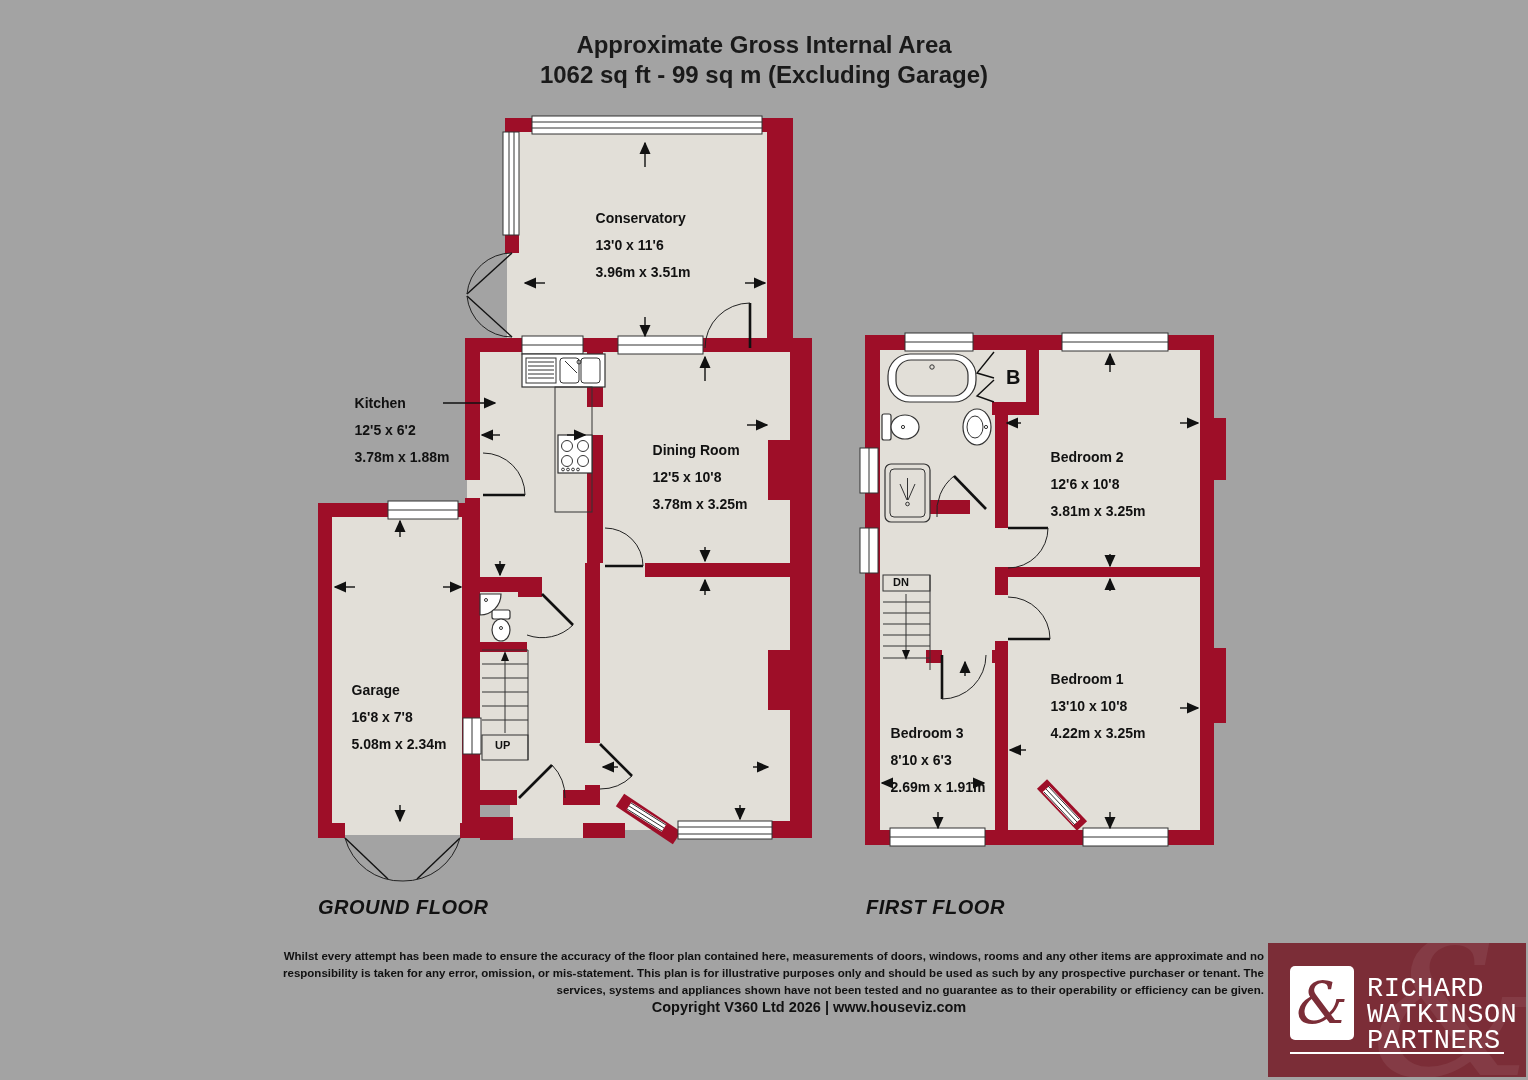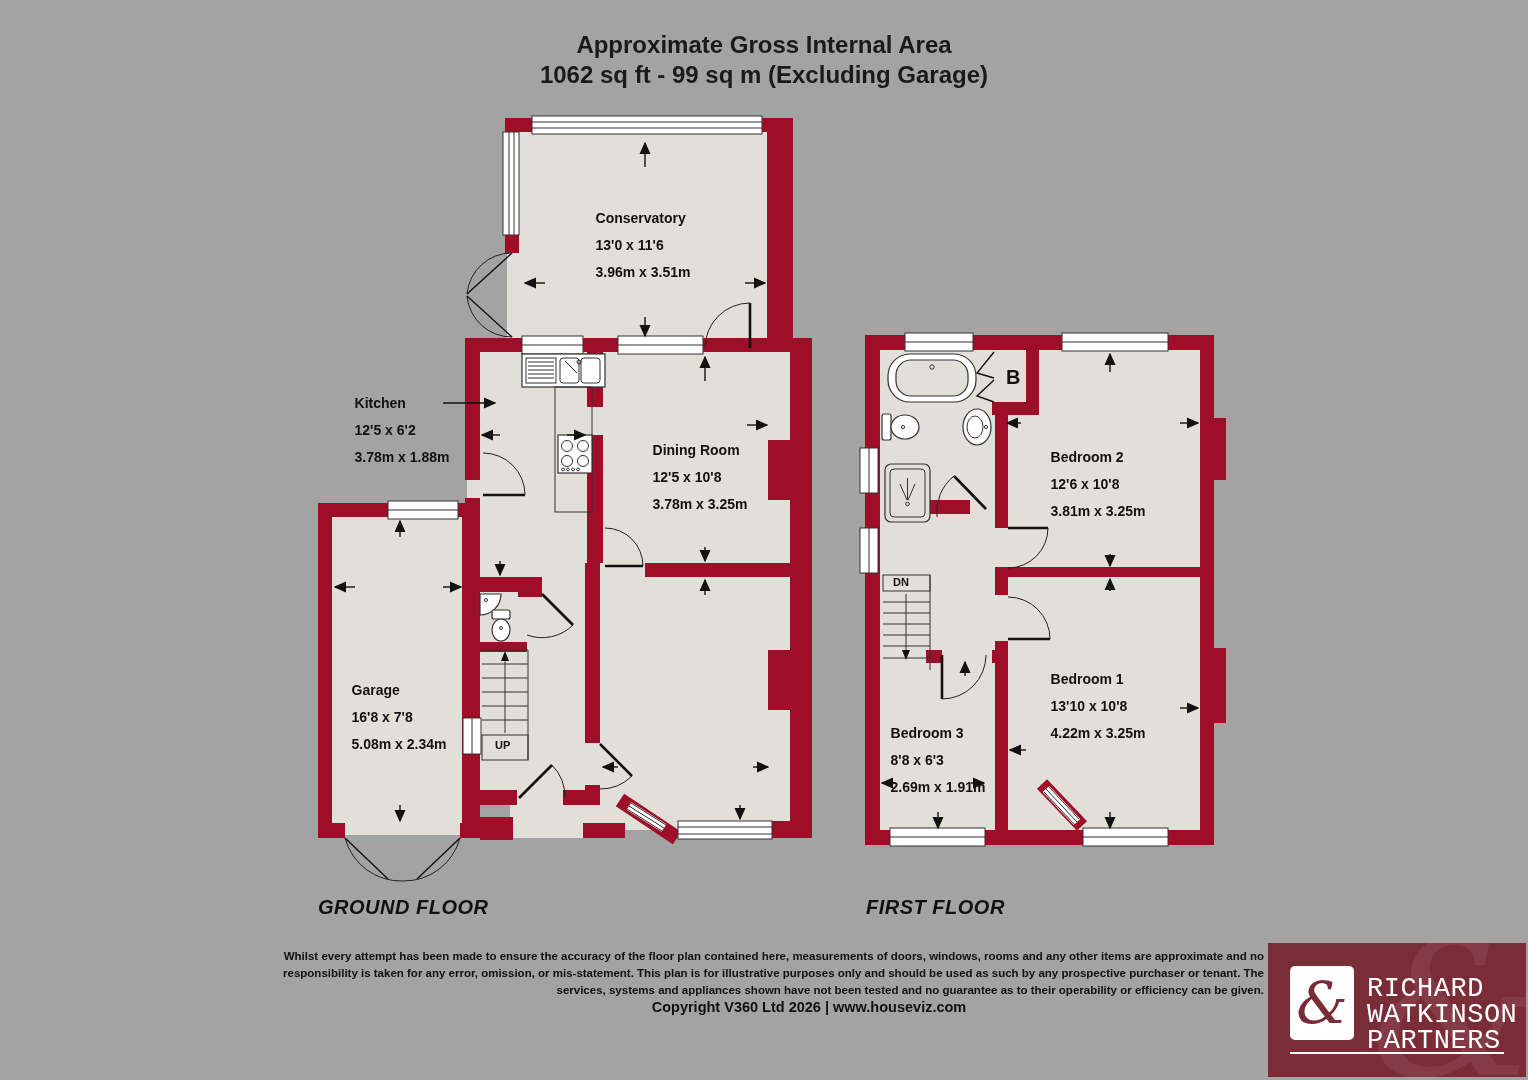--- a/index.html
+++ b/index.html
@@ -356,21 +356,21 @@
     <div>12'6 x 10'8</div>
     <div>3.81m x 3.25m</div>
   </div>
   <div class="room-label" style="left:1098px;top:666px;">
     <div>Bedroom 1</div>
     <div>13'10 x 10'8</div>
     <div>4.22m x 3.25m</div>
   </div>
   <div class="room-label" style="left:938px;top:720px;">
     <div>Bedroom 3</div>
-    <div>8'8 x 6'3</div>
+    <div>8'10 x 6'3</div>
     <div>2.69m x 1.91m</div>
   </div>
 
   <div class="plan-tag" style="left:495px;top:739px;font-size:11px;">UP</div>
   <div class="plan-tag" style="left:893px;top:576px;font-size:11px;">DN</div>
   <div class="plan-tag" style="left:1006px;top:366px;font-size:20px;">B</div>
 
   <div class="floor-heading" style="left:318px;top:896px;">GROUND FLOOR</div>
   <div class="floor-heading" style="left:866px;top:896px;">FIRST FLOOR</div>
 

